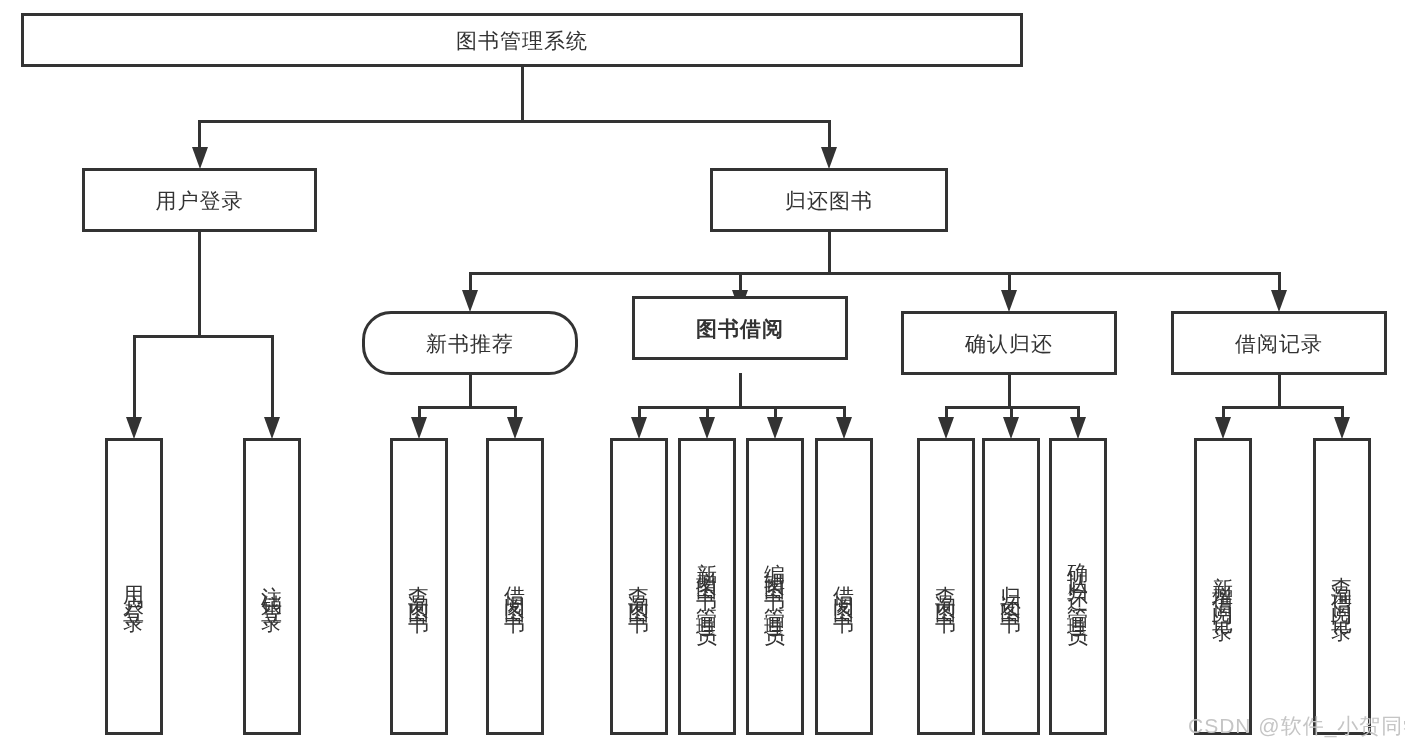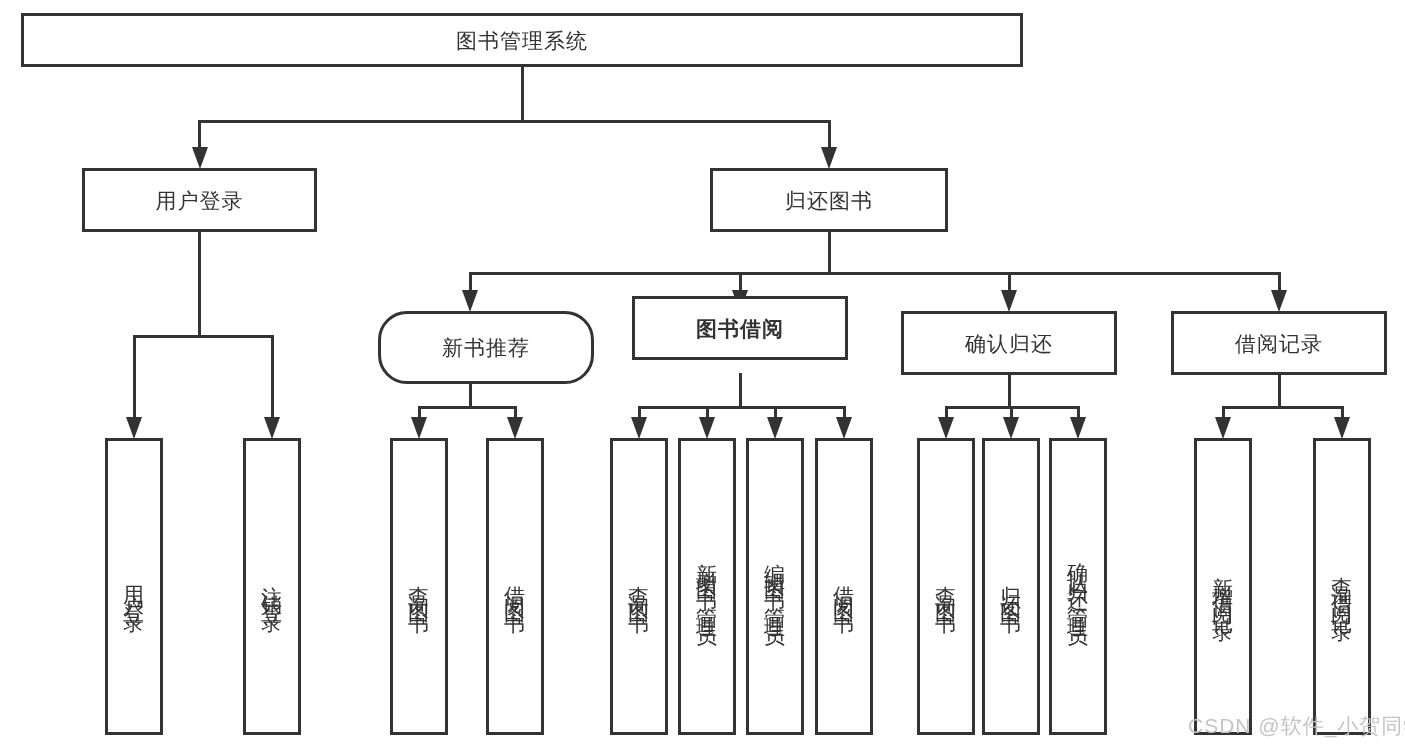--- a/index.html
+++ b/index.html
@@ -70,21 +70,21 @@
   <div class="watermark">CSDN @软件_小贺同学</div>
 <div class="node h" style="left: 21px; top: 13px; width: 1002px; height: 54px;">
       <span>图书管理系统</span>
     </div>
     <div class="node h" style="left: 82px; top: 168px; width: 235px; height: 64px;">
       <span>用户登录</span>
     </div>
     <div class="node h" style="left: 710px; top: 168px; width: 238px; height: 64px;">
       <span>归还图书</span>
     </div>
-    <div class="node h" style="left: 378px; top: 311px; width: 216px; height: 73px; border-radius: 29px;">
+    <div class="node h" style="left: 362px; top: 311px; width: 216px; height: 64px; border-radius: 29px;">
       <span>新书推荐</span>
     </div>
     <div class="node h" style="left: 632px; top: 296px; width: 216px; height: 64px; font-weight: bold;">
       <span>图书借阅</span>
     </div>
     <div class="node h" style="left: 901px; top: 311px; width: 216px; height: 64px;">
       <span>确认归还</span>
     </div>
     <div class="node h" style="left: 1171px; top: 311px; width: 216px; height: 64px;">
       <span>借阅记录</span>

